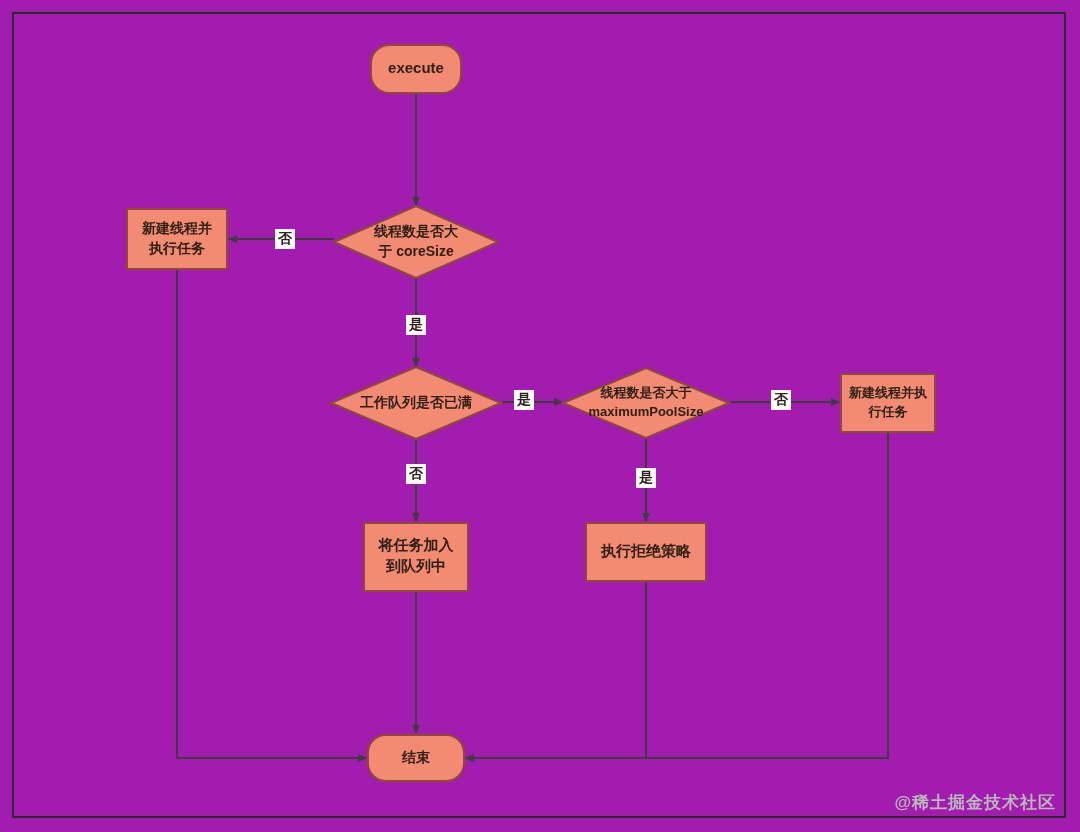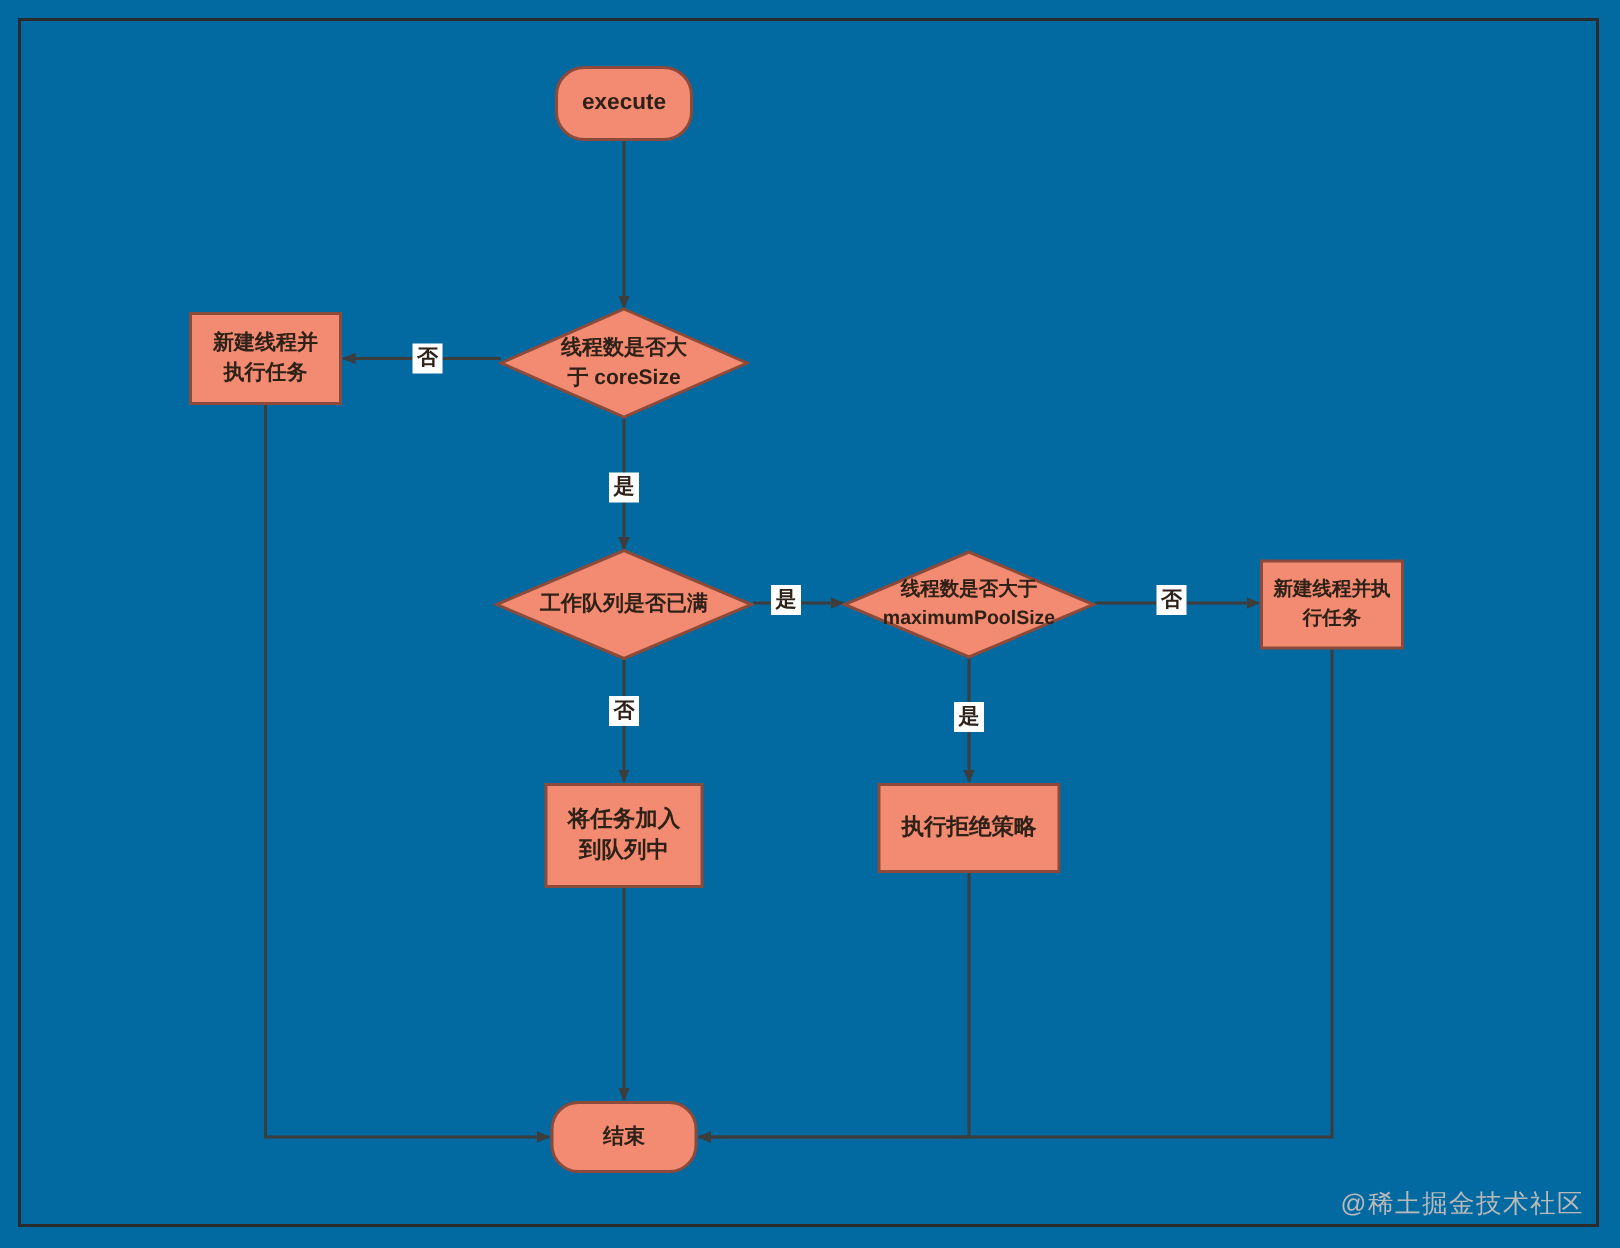--- a/index.html
+++ b/index.html
@@ -7,21 +7,21 @@
     padding: 0;
     background: #ffffff;
   }
   body {
     font-family: "Liberation Sans", "DejaVu Sans", sans-serif;
   }
   #canvas {
     position: relative;
     width: 1080px;
     height: 832px;
-    background: #0369a1;
+    background: #a21caf;
     overflow: hidden;
   }
   #frame {
     position: absolute;
     left: 12px;
     top: 12px;
     width: 1054px;
     height: 806px;
     border: 2px solid #2b2b2b;
     box-sizing: border-box;
@@ -53,20 +53,21 @@
   }
   .watermark {
     position: absolute;
     right: 24px;
     bottom: 18px;
     font-family: "Liberation Sans", "DejaVu Sans", sans-serif;
     font-size: 17px;
     color: #b9b9b9;
     letter-spacing: 1px;
     user-select: none;
+    font-weight: bold;
   }
 </style>
 </head>
 <body>
 
 <div id="canvas">
 
   <div id="frame"></div>
 
   <svg class="diagram" viewBox="0 0 1080 832">

